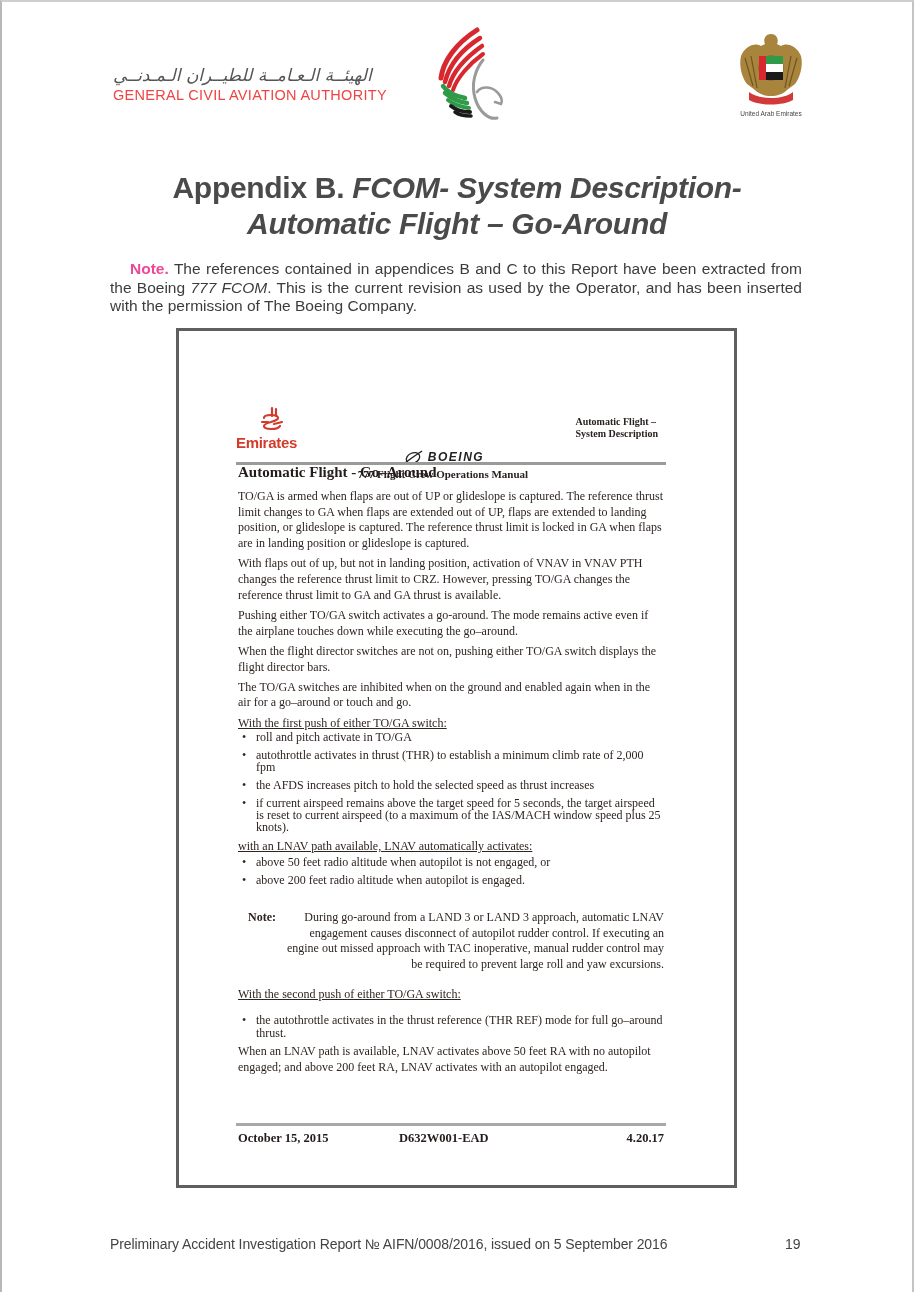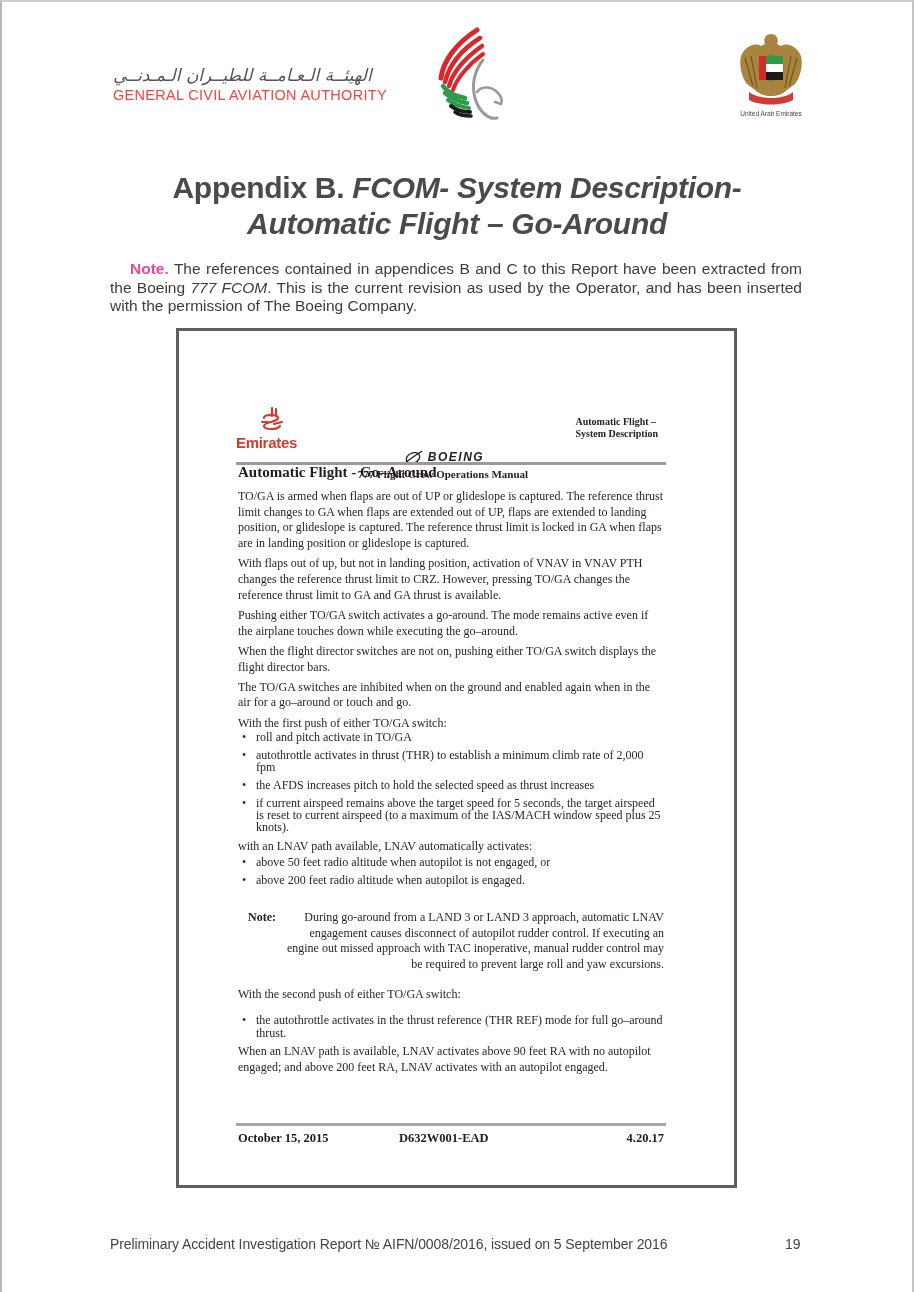--- a/index.html
+++ b/index.html
@@ -54,21 +54,21 @@
   .section-tag { position: absolute; right: 8px; top: 10px; font-weight: bold; font-size: 10px; line-height: 11.5px; color: #2a2220; }
 
   .fcom-rule { position: absolute; left: 0; top: 131px; width: 430px; height: 3px; background: #9a9a9a; }
   .fcom-heading { position: absolute; left: 2px; top: 133px; font-weight: bold; font-size: 15px; color: #231c1a; }
 
   .fcom-body { position: absolute; left: 2px; top: 158px; width: 426px; font-size: 12px; line-height: 15.7px; color: #2e2420; }
   .fcom-body p { margin-bottom: 4.5px; }
   .fcom-body ul { list-style: none; margin-bottom: 1px; }
   .fcom-body li { position: relative; padding-left: 14px; margin-left: 4px; line-height: 12.2px; margin-bottom: 5.5px; }
   .fcom-body li::before { content: "\2022"; position: absolute; left: 0; top: 0; }
-  .fcom-body .lead { margin-bottom: 3px; }
+  .fcom-body .lead { margin-bottom: 3px; text-decoration: underline; }
   .fcom-body .spacer { height: 18px; }
 
   .fcom-note { display: flex; margin-bottom: 14px; text-align: right; }
   .fcom-note .note-label { font-weight: bold; width: 38px; flex: none; }
   .fcom-note .note-text { flex: 1; }
 
   .fcom-footer-rule { position: absolute; left: 0; top: 792px; width: 430px; height: 3px; background: #a8a8a8; }
   .fcom-footer { position: absolute; left: 2px; top: 800px; width: 426px; font-weight: bold; font-size: 12.5px; color: #231c1a; }
   .fcom-footer .f-date { position: absolute; left: 0; top: 0; }
   .fcom-footer .f-doc { position: absolute; left: 161px; top: 0; }
@@ -185,21 +185,21 @@
       <div class="fcom-note">
         <span class="note-label">Note:</span>
         <span class="note-text">During go-around from a LAND 3 or LAND 3 approach, automatic LNAV engagement causes disconnect of autopilot rudder control. If executing an engine out missed approach with TAC inoperative, manual rudder control may be required to prevent large roll and yaw excursions.</span>
       </div>
 
       <p class="lead" style="margin-bottom:12px">With the second push of either TO/GA switch:</p>
       <ul>
         <li>the autothrottle activates in the thrust reference (THR REF) mode for full go–around thrust.</li>
       </ul>
 
-      <p>When an LNAV path is available, LNAV activates above 90 feet RA with no autopilot engaged; and above 200 feet RA, LNAV activates with an autopilot engaged.</p>
+      <p>When an LNAV path is available, LNAV activates above 50 feet RA with no autopilot engaged; and above 200 feet RA, LNAV activates with an autopilot engaged.</p>
     </div>
 
     <div class="fcom-footer-rule"></div>
     <div class="fcom-footer">
       <span class="f-date">October 15, 2015</span>
       <span class="f-doc">D632W001-EAD</span>
       <span class="f-page">4.20.17</span>
     </div>
   </div>
 </div>

